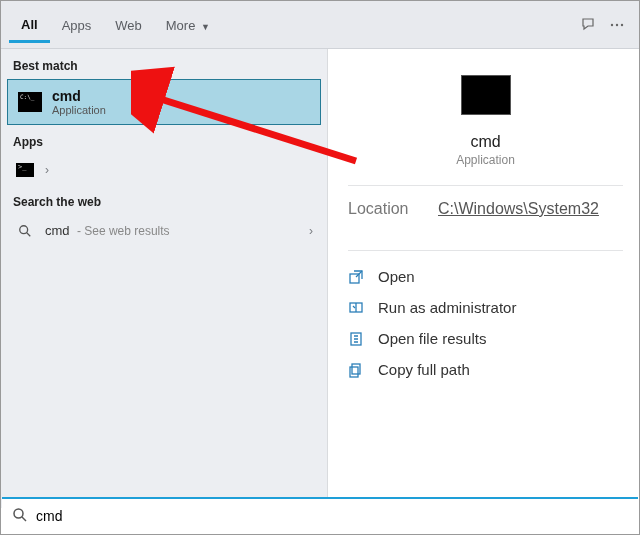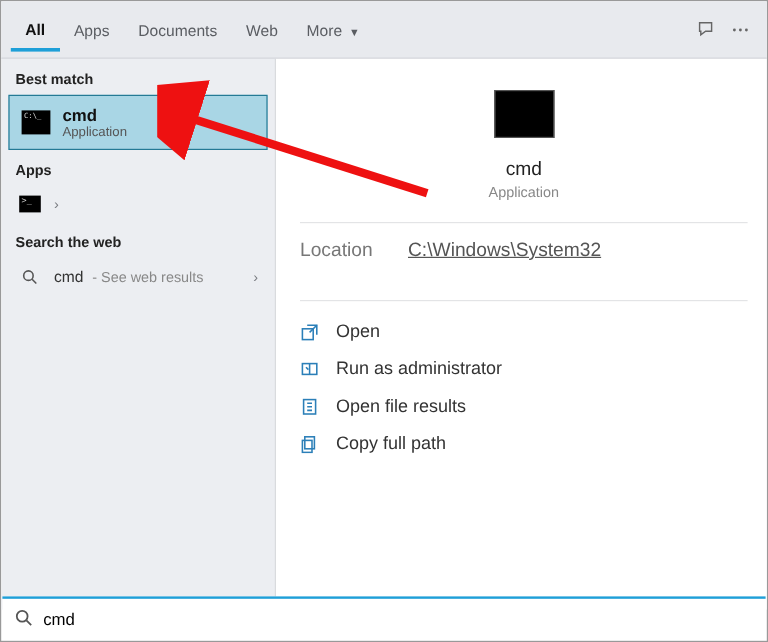--- a/index.html
+++ b/index.html
@@ -38,21 +38,21 @@
     width: 28px; height: 28px;
     display: flex; align-items: center; justify-content: center;
     color: #666; cursor: pointer;
   }
   
   .body {
     display: flex;
     height: calc(100% - 38px - 36px);
   }
   .left {
-    width: 229px;
+    width: 327px;
     background: #eceef2;
     border-right: 1px solid #d9dbde;
   }
   .right {
     flex: 1;
     background: #fff;
     padding: 18px 16px 0 20px;
     position: relative;
   }
   
@@ -149,21 +149,20 @@
     left:130px; top:60px;
     pointer-events:none;
   }
 </style>
 </head>
 <body>
 
 <div class="tabbar">
   <div class="tab active">All</div>
   <div class="tab">Apps</div>
-  <div class="tab">Documents</div>
   <div class="tab">Web</div>
   <div class="tab">
     <span>More</span>
     <span class="chev">▼</span>
   </div>
   <div class="tabbar-spacer"></div>
   <div class="tabbar-icon">
     <svg width="16" height="16" viewBox="0 0 16 16" fill="none" stroke="currentColor" stroke-width="1.2">
       <path d="M2 2h10v7H7l-4 3V9H2z"></path>
     </svg>

